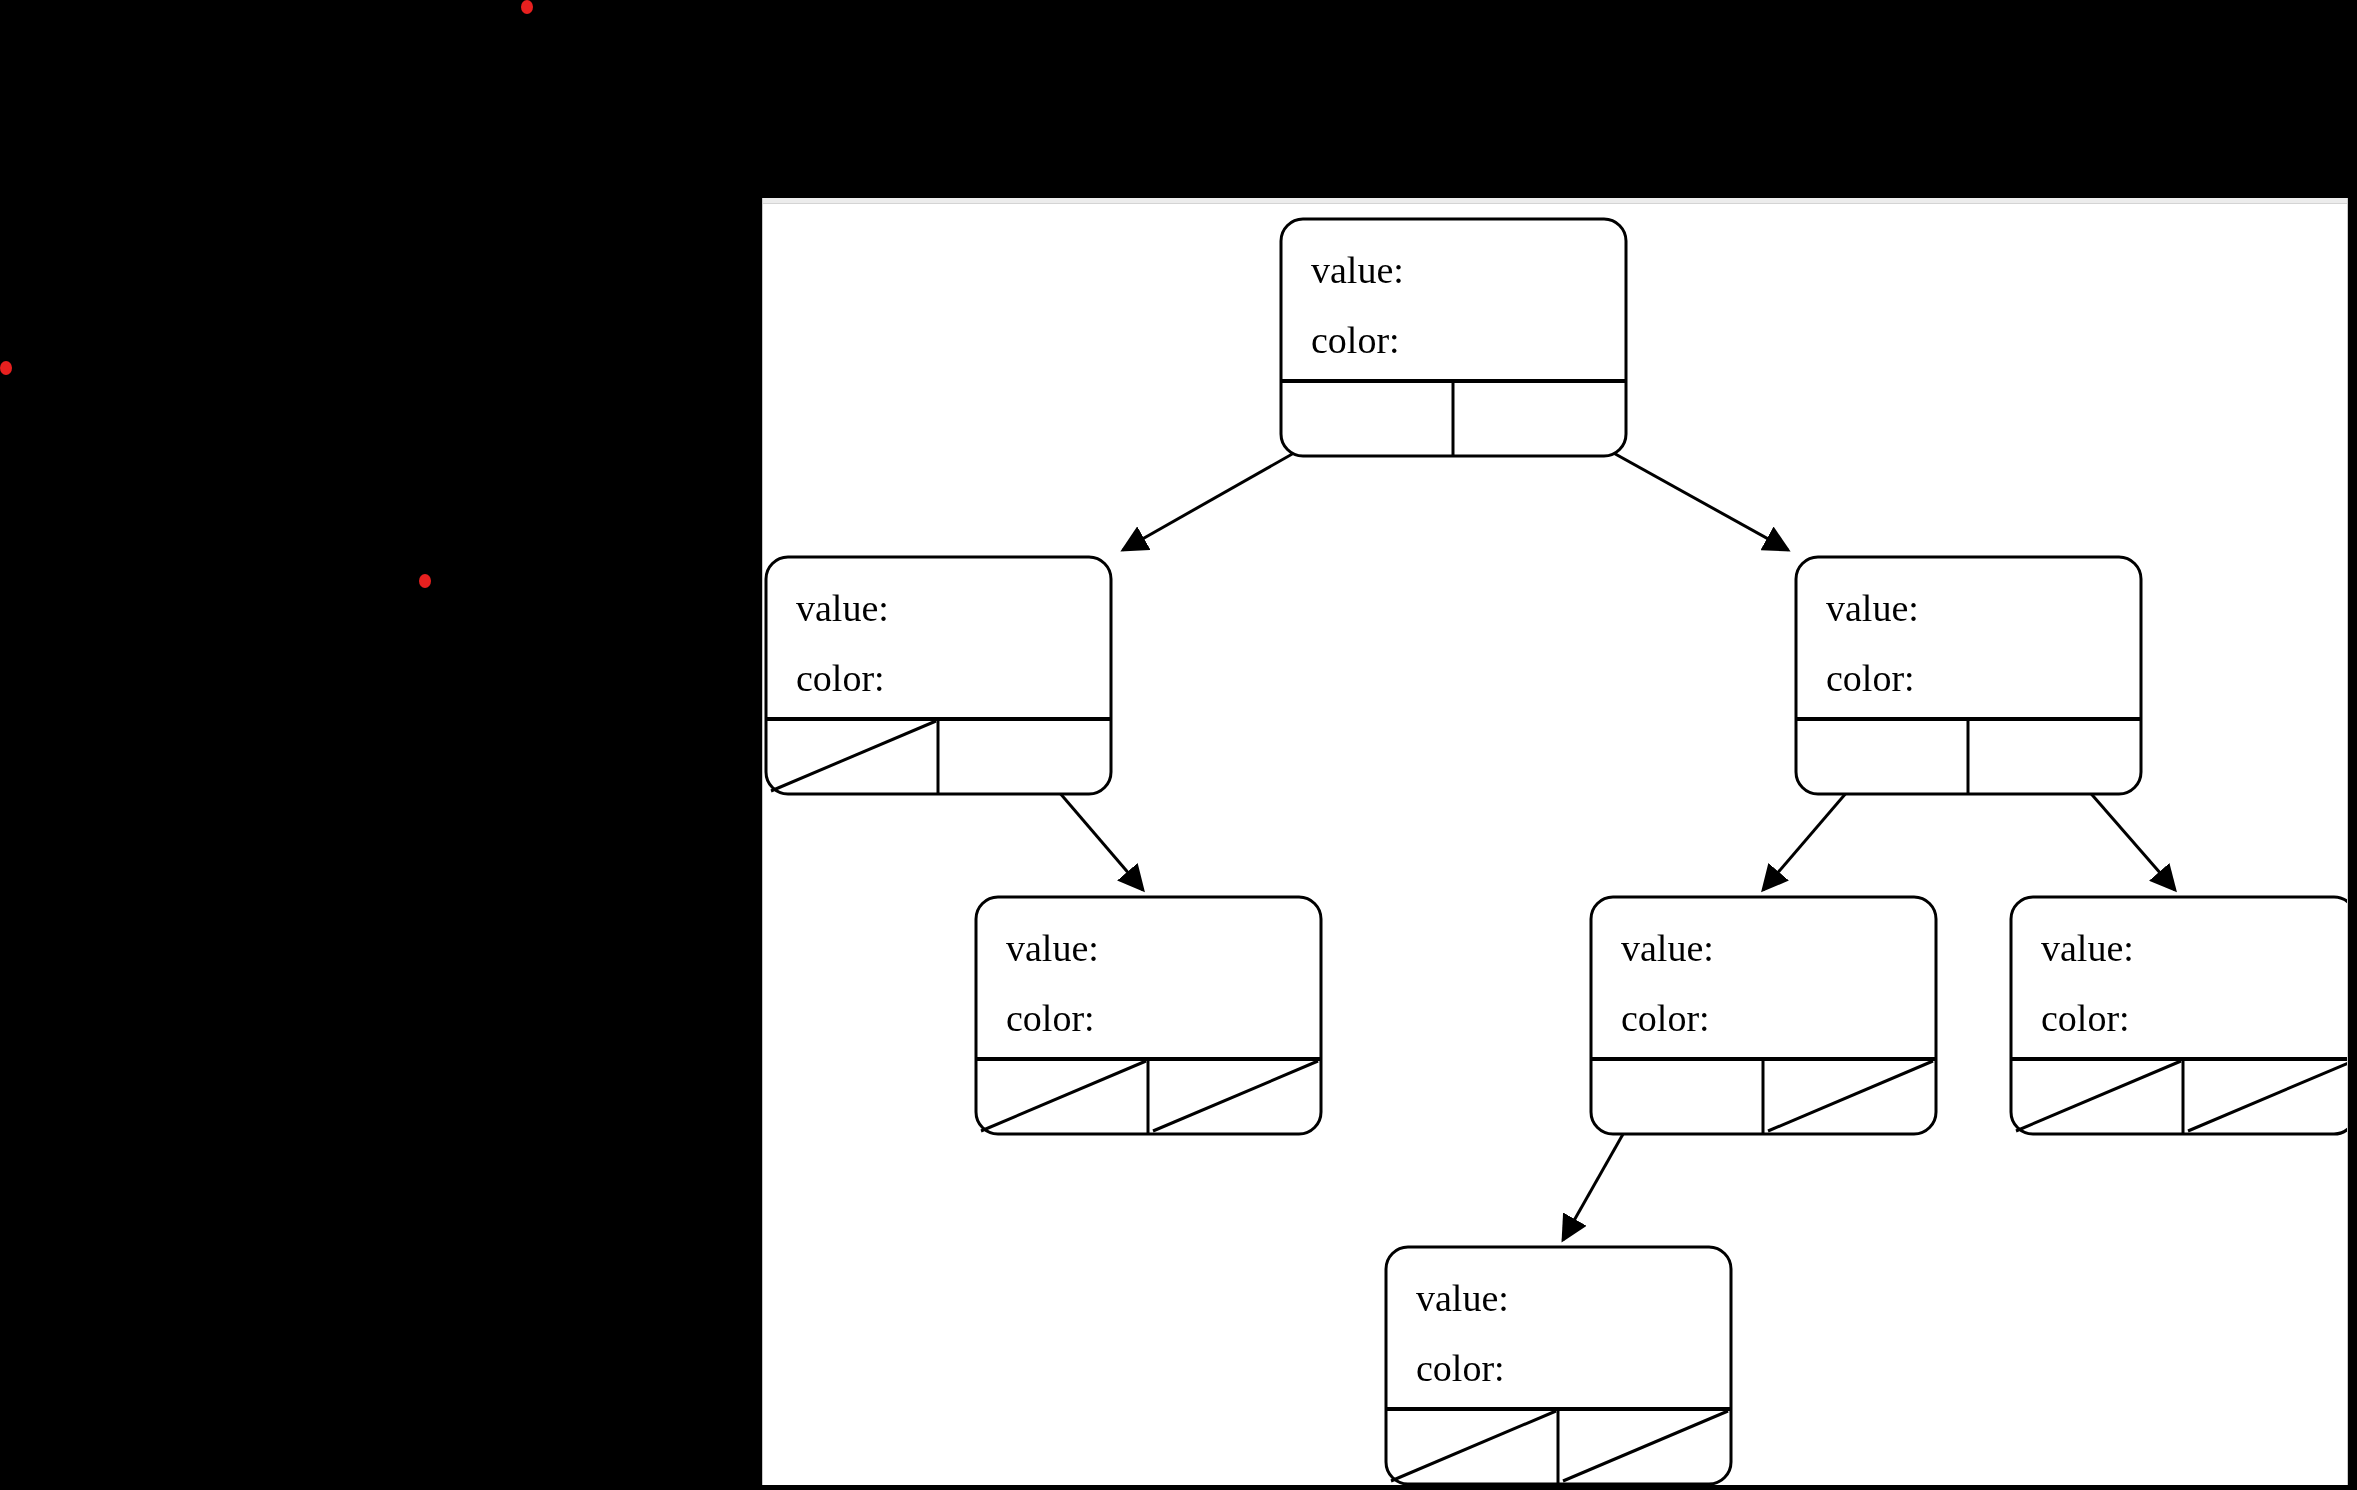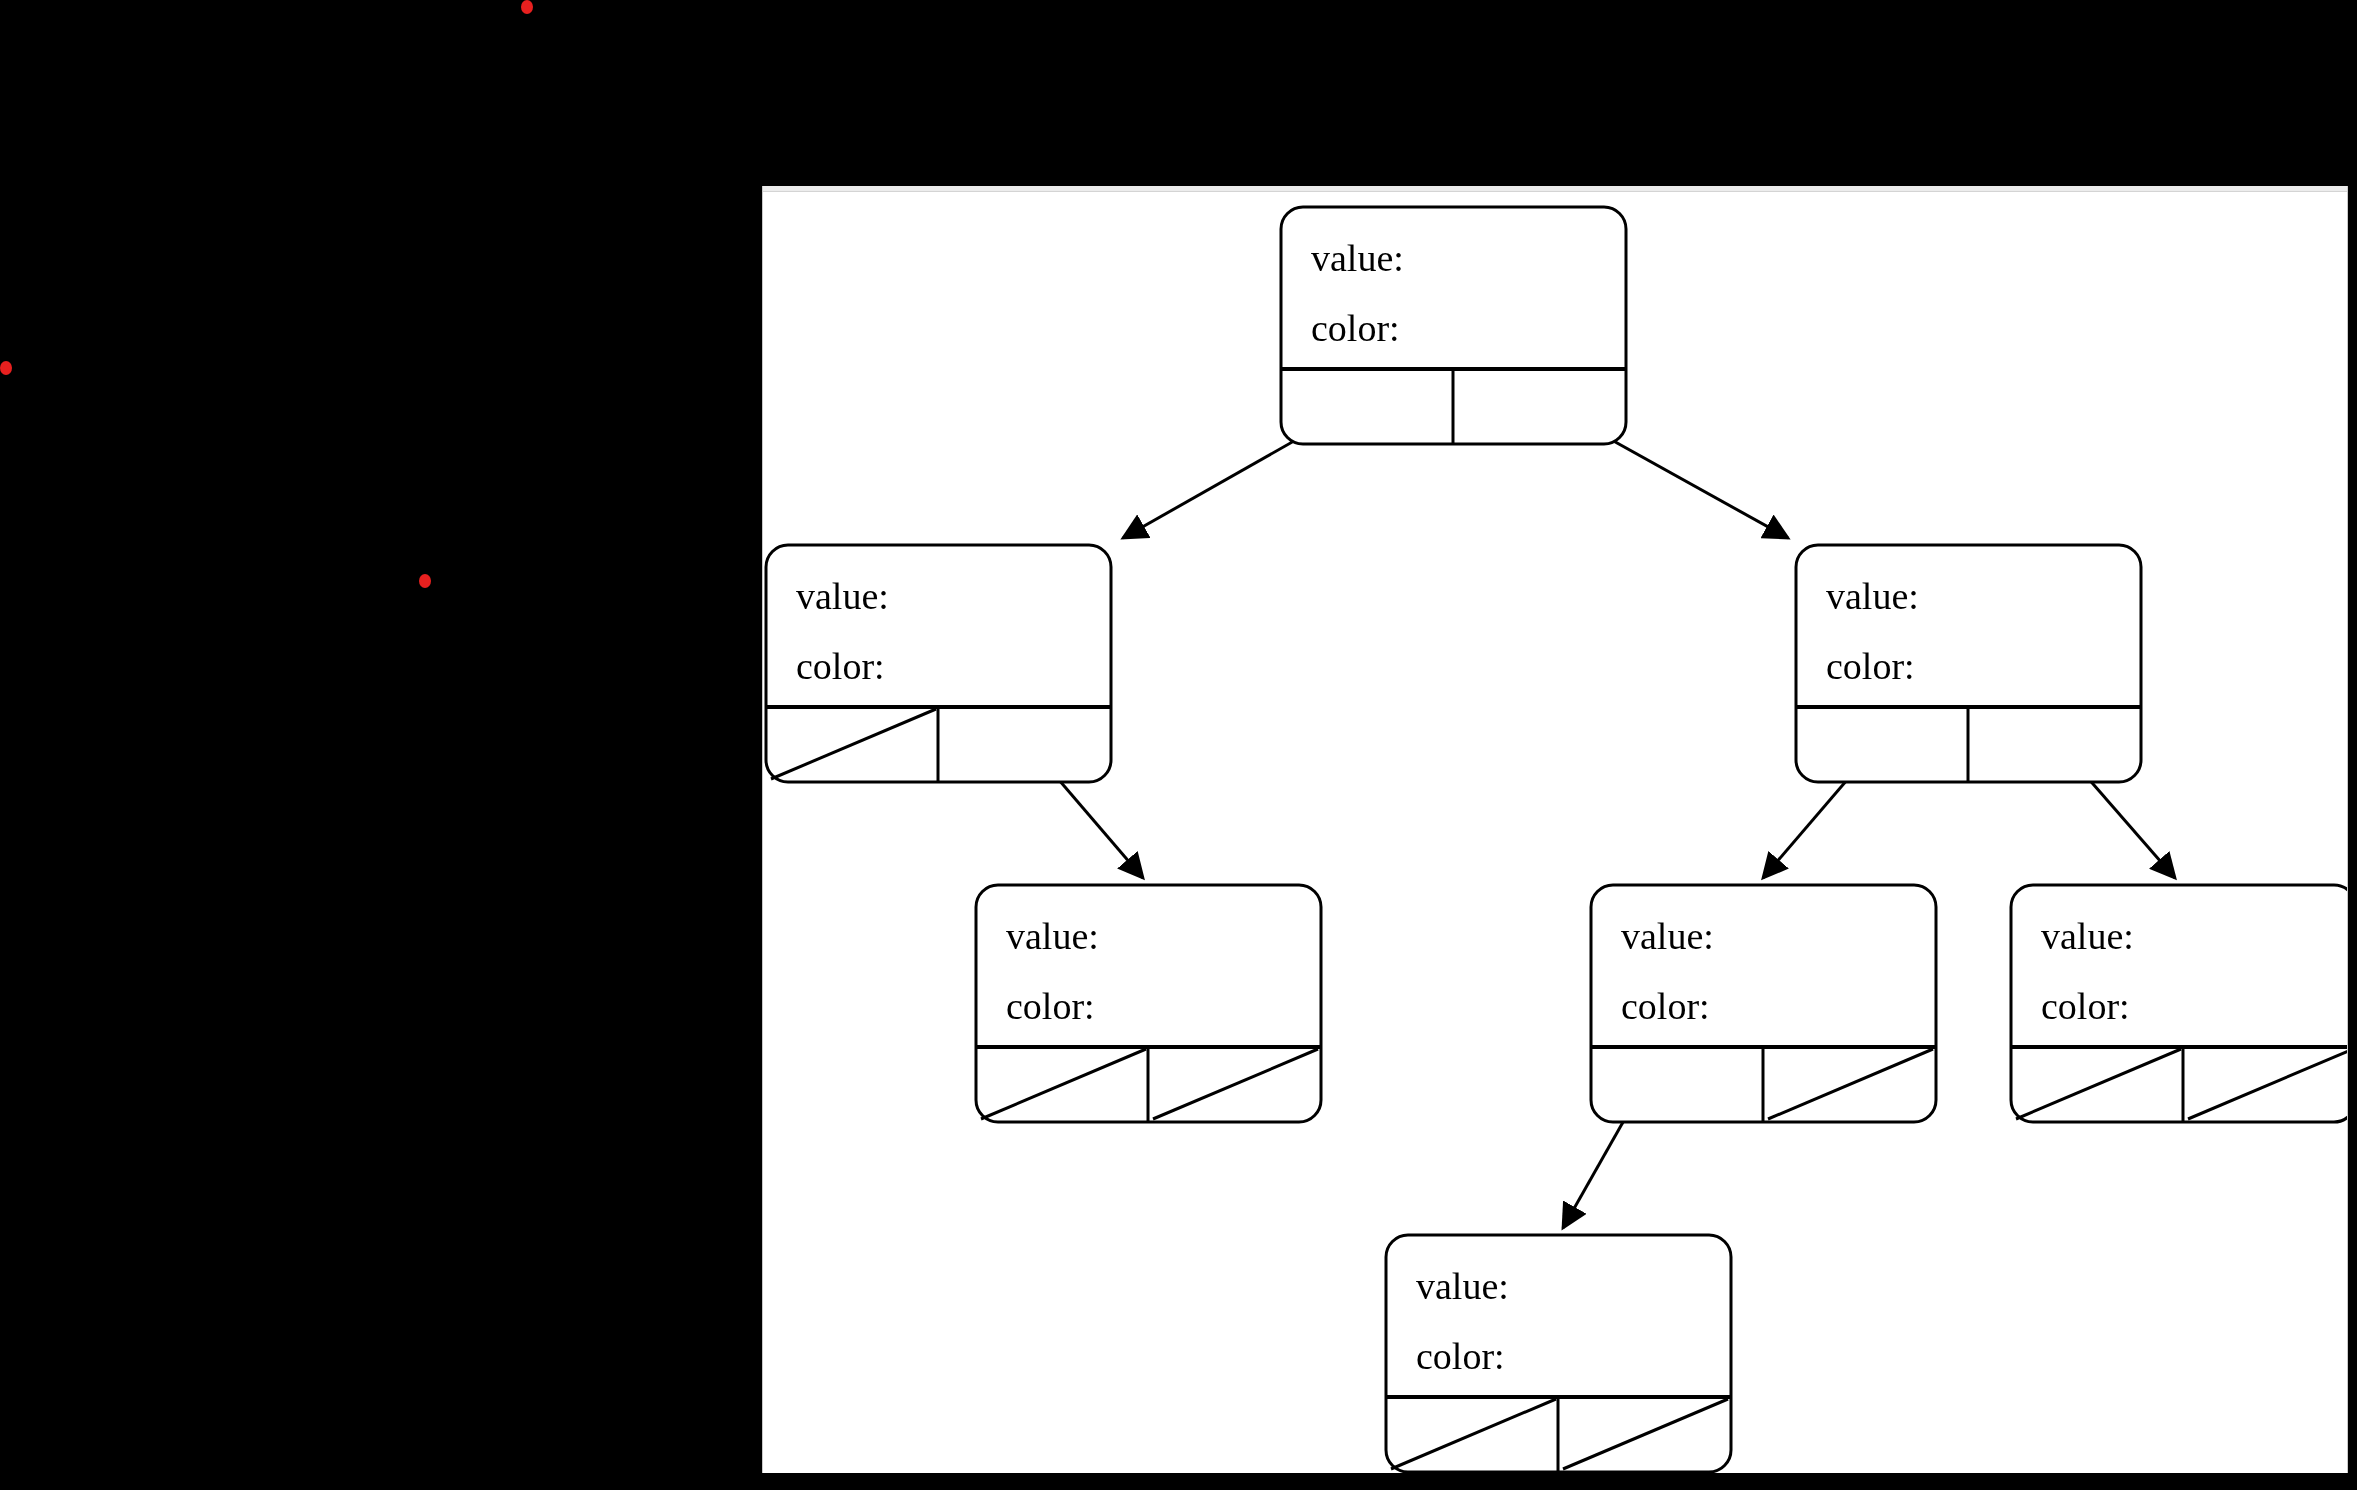--- a/index.html
+++ b/index.html
@@ -39,21 +39,21 @@
     width: 12px;
     height: 14px;
     border-radius: 50%;
     background: #e8201f;
   }
 
   
   .doc-panel {
     position: absolute;
     left: 762px;
-    top: 186px;
+    top: 198px;
     width: 1586px;
     height: 1287px;
     background: #ffffff;
     border-left: 1px solid #c9c9c9;
     border-right: 1px solid #c9c9c9;
     box-sizing: border-box;
     overflow: hidden;
   }
   .doc-panel-topstrip {
     position: absolute;

